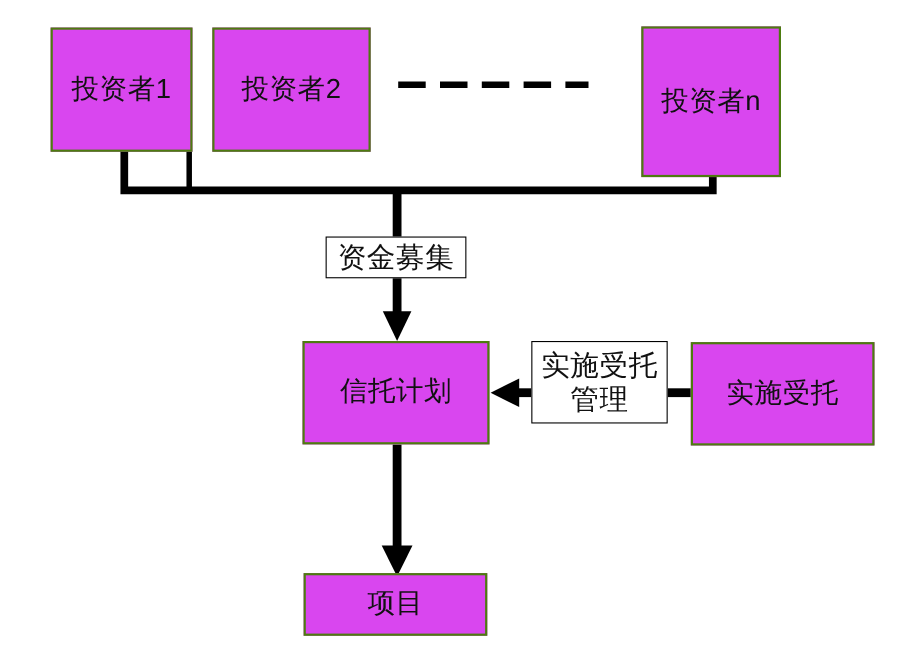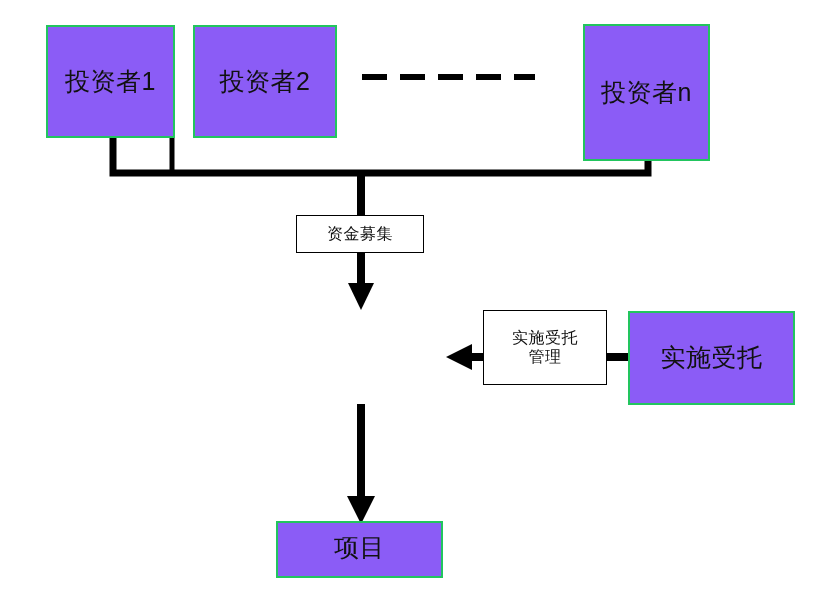--- a/index.html
+++ b/index.html
@@ -20,22 +20,22 @@
   #diagram-svg {
     position: absolute;
     left: 0;
     top: 0;
     width: 832px;
     height: 602px;
   }
   .node-box {
     position: absolute;
     box-sizing: border-box;
-    background: #8b5cf6;
-    border: 2px solid #22c55e;
+    background: #d946ef;
+    border: 2px solid #4d7c0f;
     display: flex;
     align-items: center;
     justify-content: center;
     text-align: left;
     color: #111111;
     z-index: 3;
   }
   .node-label {
     display: block;
     line-height: 1.18;
@@ -48,21 +48,21 @@
     box-sizing: border-box;
     background: #ffffff;
     border: 1.5px solid #000000;
     display: flex;
     align-items: center;
     justify-content: center;
     text-align: center;
     color: #111111;
     z-index: 4;
   }
-  .edge-label .node-label { font-size: 16px; }
+  .edge-label .node-label { font-size: 26px; }
 </style>
 </head>
 <body>
 
 <div id="diagram-root">
 
   <svg id="diagram-svg" viewBox="0 0 832 602" xmlns="http://www.w3.org/2000/svg">
 
     <g>
       <path d="M113,137 L113,173 L648,173 L648,137" fill="none" stroke="#000000" stroke-width="7" stroke-linecap="butt" stroke-linejoin="miter"></path>
@@ -95,20 +95,23 @@
   </div>
 
   <div class="node-box size-lg" style="left:193px; top:25px; width:144px; height:113px;">
     <span class="node-label">投资者2</span>
   </div>
 
   <div class="node-box size-lg" style="left:583px; top:24px; width:127px; height:137px;">
     <span class="node-label">投资者n</span>
   </div>
 
+  <div class="node-box size-lg" style="left:275px; top:310px; width:170px; height:94px;">
+    <span class="node-label">信托计划</span>
+  </div>
 
   <div class="node-box size-lg" style="left:628px; top:311px; width:167px; height:94px;">
     <span class="node-label">实施受托</span>
   </div>
 
   <div class="node-box size-lg" style="left:276px; top:521px; width:167px; height:57px;font-family:Liberation Mono, monospace;">
     <span class="node-label">项目</span>
   </div>
 
   <div class="edge-label" style="left:296px; top:215px; width:128px; height:38px;">

